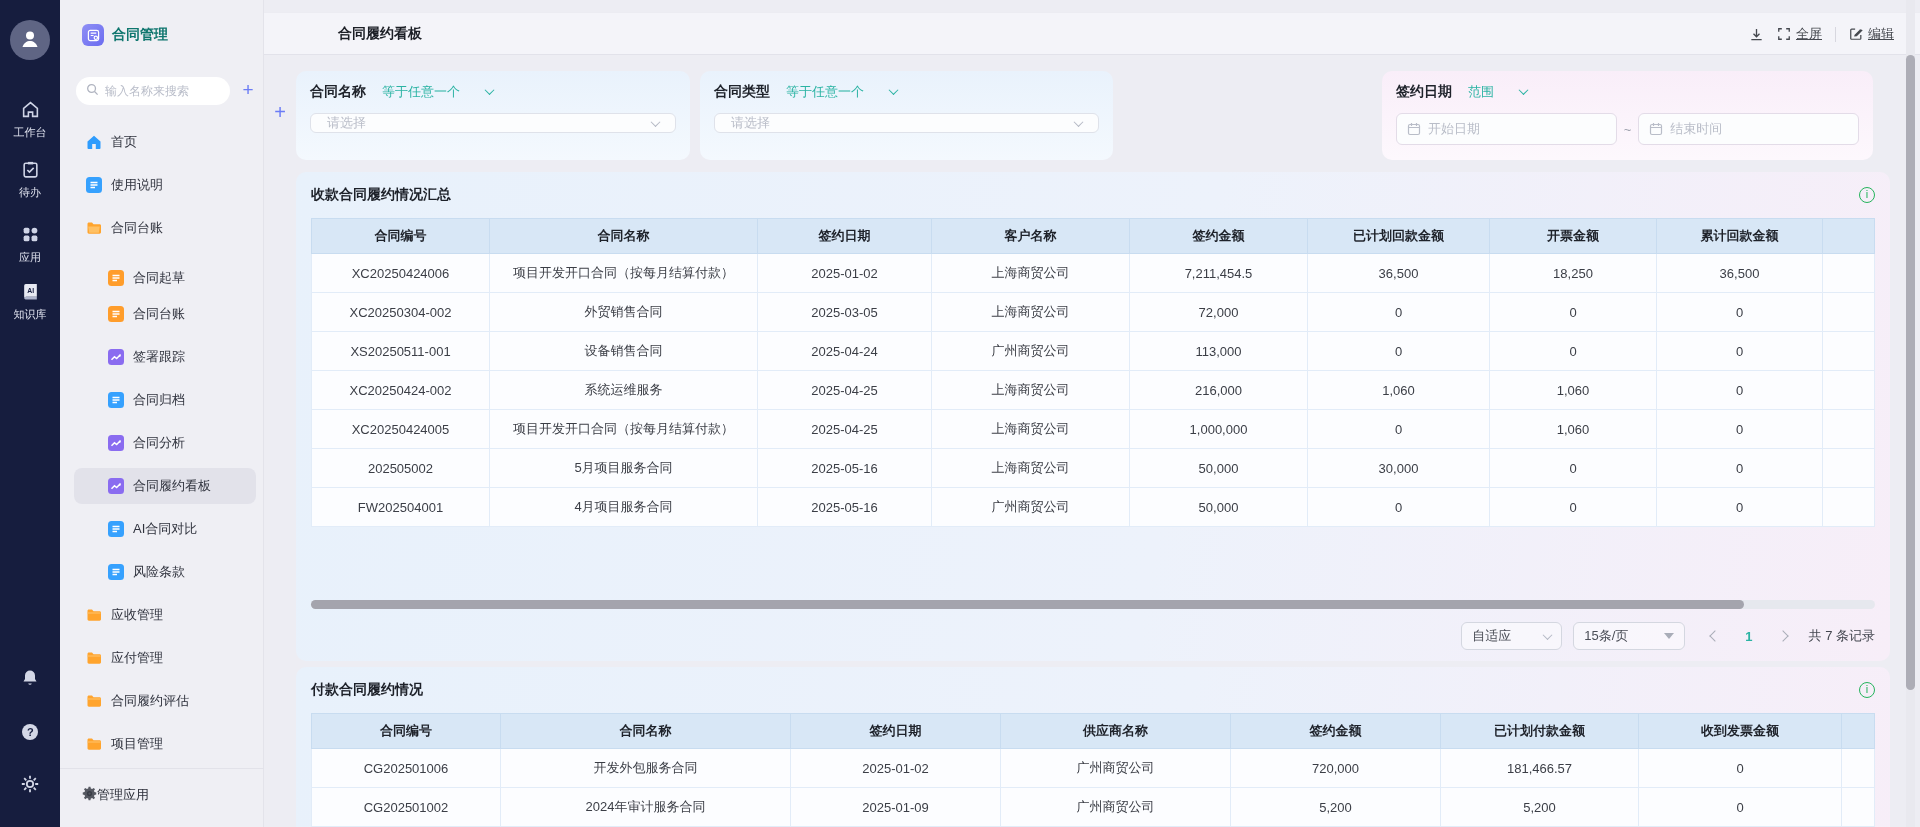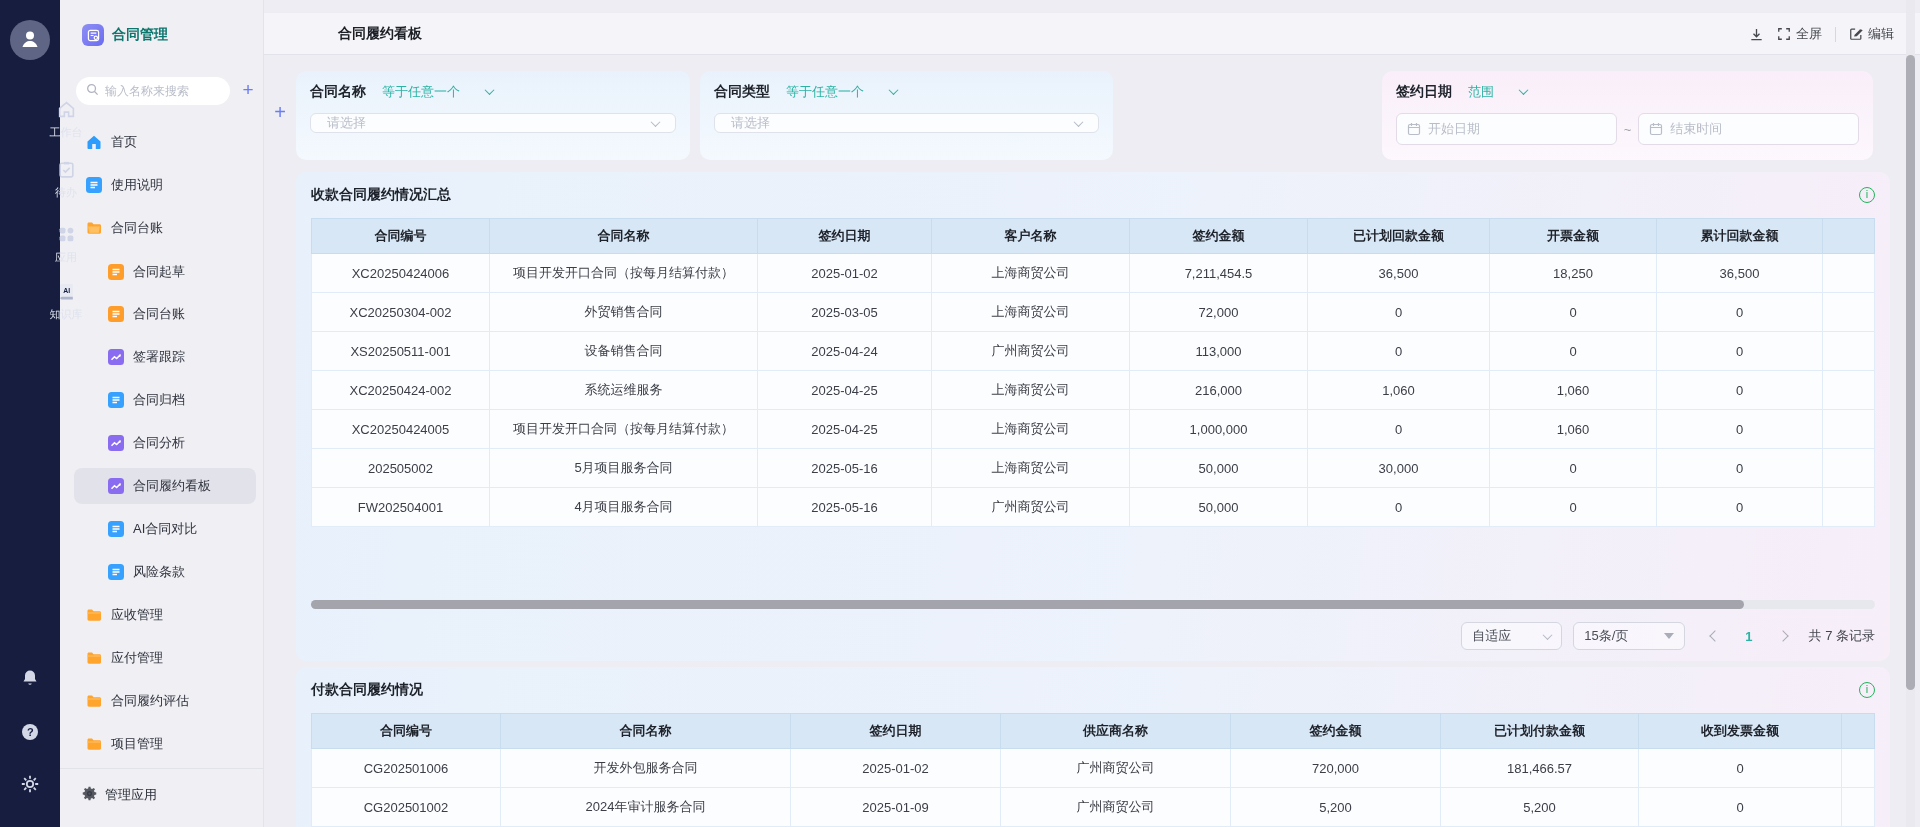--- a/index.html
+++ b/index.html
@@ -2,45 +2,45 @@
 <html><head>
 <meta charset="utf-8">
 <style>
   * { margin:0; padding:0; box-sizing:border-box; }
   html,body { width:1920px; height:827px; overflow:hidden; }
   body { font-family:"Liberation Sans","DejaVu Sans",sans-serif; background:#ededf3; position:relative; color:#2f323d; }
 
   
   .rail { position:absolute; left:0; top:0; width:60px; height:827px; background:#161d3e; z-index:5; }
   .avatar { position:absolute; left:10px; top:20px; width:40px; height:40px; border-radius:50%; background:#5f6584; display:flex; align-items:center; justify-content:center; overflow:hidden; }
-  .rail-item { position:absolute; left:0; width:60px; display:flex; flex-direction:column; align-items:center; gap:4px; color:#dfe2ee; font-size:11px; cursor:pointer;margin-left:36px; }
+  .rail-item { position:absolute; left:0; width:60px; display:flex; flex-direction:column; align-items:center; gap:4px; color:#dfe2ee; font-size:11px; cursor:pointer; }
   .rail-bot { position:absolute; left:0; width:60px; display:flex; justify-content:center; color:#c9cde0; cursor:pointer; }
 
   
   .sidebar { position:absolute; left:60px; top:0; width:204px; height:827px; background:#efeff4; border-right:1px solid #e3e3ea; z-index:4; }
   .sb-head { position:absolute; left:22px; top:24px; display:flex; align-items:center; gap:8px; }
   .app-ic { width:22px; height:22px; border-radius:6px; background:linear-gradient(135deg,#8f8ff5,#6b6cf0); display:flex; align-items:center; justify-content:center; }
   .sb-title { font-size:14px; font-weight:bold; color:#0f766e; }
   .sb-search { position:absolute; left:16px; top:77px; width:154px; height:28px; background:#fff; border-radius:14px; display:flex; align-items:center; padding:0 8px 0 10px; gap:6px; }
   .sb-search input { border:none; outline:none; width:110px; font-size:12px; background:transparent; color:#6d28d9; }
   .sb-search input::placeholder { color:#b9bdc9; }
   .sb-plus { position:absolute; left:178px; top:80px; width:20px; height:20px; color:#6b7cf5; font-size:19px; line-height:20px; text-align:center; cursor:pointer; }
   .mitem { position:absolute; left:14px; width:182px; height:36px; display:flex; align-items:center; gap:9px; padding-left:12px; border-radius:8px; font-size:13px; color:#2f323d; cursor:pointer; }
   .mitem.child { padding-left:34px; }
   .mitem.selected { background:#e2e2ea; }
   .mi { width:16px; height:16px; flex:0 0 16px; display:flex; align-items:center; justify-content:center; }
   .sb-div { position:absolute; left:0; top:768px; width:204px; border-top:1px solid #e2e2e9; }
-  .sb-foot { position:absolute; left:22px; top:781px; height:28px; display:flex; align-items:center; gap:8px; font-size:13px; color:#2b2e38; cursor:pointer; }
+  .sb-foot { position:absolute; left:22px; top:781px; height:28px; display:flex; align-items:center; gap:0; font-size:13px; color:#2b2e38; cursor:pointer; }
 
   
   .main { position:absolute; left:264px; top:0; width:1656px; height:827px; }
   .topbar { position:absolute; left:0; top:12px; width:1656px; height:43px; background:#f4f4f9; border-bottom:1px solid #e2e2ea; border-top:1px solid #ececf2; display:flex; align-items:center; }
   .page-title { margin-left:74px; font-size:14px; font-weight:bold; color:#1c1f26; }
   .tb-actions { position:absolute; right:26px; top:0; height:42px; display:flex; align-items:center; gap:13px; font-size:13px; color:#45484f; }
-  .tb-btn { display:flex; align-items:center; gap:5px; cursor:pointer; }
+  .tb-btn { display:flex; align-items:center; gap:5px; cursor:pointer;text-decoration:underline; }
   .tb-sep { width:1px; height:15px; background:#d7d7df; }
 
   
   .addf { position:absolute; left:6px; top:102px; width:20px; height:20px; color:#6b7cf6; font-size:20px; line-height:20px; text-align:center; cursor:pointer; }
   .fcard { position:absolute; top:71px; height:89px; border-radius:10px; padding:12px 14px; }
   .fcard.blue { background:linear-gradient(180deg,#e9f2fc,#f4f9fe); }
   .fcard.pink { background:linear-gradient(180deg,#f9eef9,#fdf8fd); }
   .frow1 { display:flex; align-items:center; gap:16px; height:17px; }
   .flabel { font-size:14px; font-weight:bold; color:#1f232b; }
   .fop { font-size:13px; color:#2ab3a3; display:flex; align-items:center; gap:26px; cursor:pointer; }
@@ -201,21 +201,21 @@
   </div>
   <div class="mitem" style="top:210px">
     <span class="mi">
         <svg width="16" height="16" viewBox="0 0 16 16">
           <path d="M1.5 4c0-.8.6-1.4 1.4-1.4h3.1l1.5 1.7h6.1c.8 0 1.4.6 1.4 1.4v6.6c0 .8-.6 1.4-1.4 1.4H2.9c-.8 0-1.4-.6-1.4-1.4z" fill="#ffa42d"></path>
           <path d="M2.2 6.5h11.6l-1 6.2H3.2z" fill="#ffc063"></path>
         </svg>
       </span>
     <span>合同台账</span>
   </div>
-  <div class="mitem child" style="top:254px">
+  <div class="mitem child" style="top:260px">
     <span class="mi">
         <svg width="16" height="16" viewBox="0 0 16 16">
           <rect width="16" height="16" rx="3.5" fill="#ff9d2b"></rect>
           <path d="M4.5 5.5h7M4.5 8h7M4.5 10.5h4.5" stroke="#fff" stroke-width="1.5"></path>
         </svg>
       </span>
     <span>合同起草</span>
   </div>
   <div class="mitem child" style="top:296px">
     <span class="mi">

